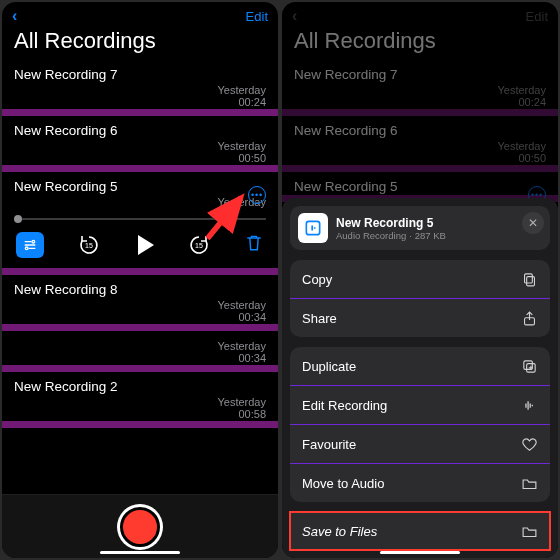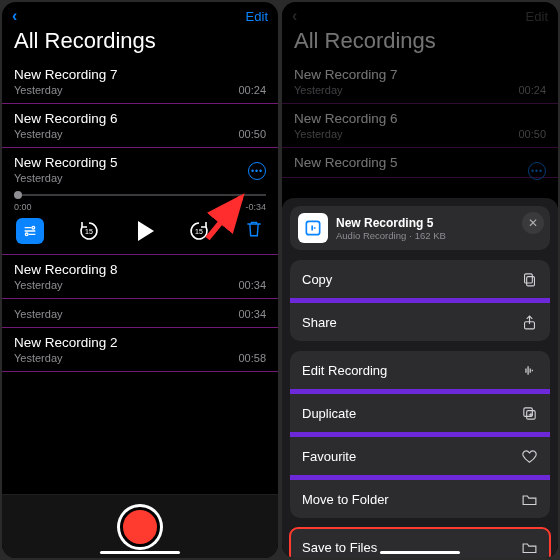--- a/index.html
+++ b/index.html
@@ -37,26 +37,26 @@
     height:24px;
   }
   .topbar .back { font-size:16px; font-weight:bold;}
   .topbar .edit { font-weight:500;}
   .title {
     font-size: 22px; font-weight:400;
     padding: 2px 12px 6px 12px;
   }
   
   .row {
-    border-bottom: 1px solid #701a75;
-    padding: 7px 12px 7px 12px;
+    border-bottom: 7px solid #701a75;
+    padding: 7px 12px 1px 12px;
     position:relative;
   }
   .row .name { font-size:13.5px; font-weight:500;}
-  .row .meta { display:flex; justify-content:space-between; align-items:flex-end; margin-top:2px;}
+  .row .meta { display:flex; justify-content:space-between; align-items:flex-end; margin-top:2px;flex-direction:column;}
   .row .sub { font-size:11px; color:#8e8e93;}
   .row .dur { font-size:11px; color:#8e8e93;}
   .more {
     width:18px;height:18px;border:1.3px solid #0a84ff;border-radius:50%;
     display:flex;align-items:center;justify-content:center;
     color:#0a84ff; font-size:9px; letter-spacing:0.8px;
     position:absolute; right:12px; top:14px;
   }
   
   .timeline {
@@ -135,26 +135,26 @@
   .sheet-header .meta2 .t2{font-size:9.5px;color:#8e8e93;}
   .closex {
     position:absolute; right:6px; top:6px;
     width:22px;height:22px;border-radius:50%;background:#3a3a3c;
     display:flex;align-items:center;justify-content:center;color:#aeaeb2;font-size:12px;
   }
   .group { background:#2c2c2e; border-radius:10px; margin-top:10px; overflow:hidden;}
   .opt {
     display:flex;justify-content:space-between;align-items:center;
     padding:10px 12px; font-size:13px; color:#fff;
-    border-bottom:5px solid #6d28d9;
+    border-bottom:1px solid #6d28d9;
   }
   .opt:last-child{border-bottom:none;}
   .opt .ic{color:#d1d1d6;width:18px;height:18px;display:flex;align-items:center;justify-content:center;}
   .opt .ic svg{width:17px;height:17px;}
-  .hl { outline:2px solid #ff3b30; outline-offset:-1px; border-radius:8px;}
+  .hl { outline:2px solid #ff3b30; outline-offset:-1px; border-radius:0;font-style:italic;}
 
   .topbar.dimmed .back, .topbar.dimmed .edit { color:#555;}
 </style>
 </head>
 <body>
 
 <div class="phone">
   <div class="topbar">
     <span class="back">‹</span>
     <span class="edit">Edit</span>
@@ -177,24 +177,20 @@
   </div>
   <div class="row" style="padding-bottom:6px;">
     <div class="name">New Recording 5</div>
     <div class="meta">
         <span class="sub">Yesterday</span>
       </div>
     <div class="more">•••</div>
     <div class="timeline">
       <div class="track"></div>
         <div class="knob"></div>
-    </div>
-    <div class="times">
-      <span>0:00</span>
-      <span>-0:34</span>
     </div>
     <div class="controls">
       <div class="sq-btn">
         <svg viewBox="0 0 24 24" width="16" height="16" fill="none" stroke="#fff" stroke-width="2">
             <path d="M4 7h10M4 12h16M10 17h10"></path>
             <circle cx="17" cy="7" r="2"></circle>
             <circle cx="7" cy="17" r="2"></circle>
           </svg>
       </div>
       <div class="skip">
@@ -290,21 +286,21 @@
   <div class="sheet">
     <div class="sheet-header">
       <div class="thumb">
         <svg viewBox="0 0 24 24" fill="none" stroke="#0a84ff" stroke-width="2">
             <rect x="4" y="4" width="16" height="16" rx="3"></rect>
             <path d="M8 12v0M11 9v6M14 11v2M17 12v0"></path>
           </svg>
       </div>
       <div class="meta2">
         <div class="t1">New Recording 5</div>
-        <div class="t2">Audio Recording · 162 KB</div>
+        <div class="t2">Audio Recording · 287 KB</div>
       </div>
       <div class="closex">✕</div>
     </div>
 
     <div class="group">
       <div class="opt">
         <span>Copy</span>
         <span class="ic">
             <svg viewBox="0 0 24 24" fill="none" stroke="currentColor" stroke-width="1.6">
               <rect x="8" y="8" width="11" height="13" rx="2"></rect>
@@ -317,48 +313,48 @@
         <span class="ic">
             <svg viewBox="0 0 24 24" fill="none" stroke="currentColor" stroke-width="1.6">
               <path d="M12 3v11M8 7l4-4 4 4"></path>
               <rect x="5" y="11" width="14" height="10" rx="2"></rect>
             </svg>
           </span>
       </div>
     </div>
 
     <div class="group">
-      <div class="opt">
-        <span>Edit Recording</span>
-        <span class="ic">
-            <svg viewBox="0 0 24 24" stroke="currentColor" stroke-width="1.8">
-              <path d="M4 12v0M7 9v6M10 6v12M13 9v6M16 11v2M19 12v0"></path>
-            </svg>
-          </span>
-      </div>
       <div class="opt">
         <span>Duplicate</span>
         <span class="ic">
             <svg viewBox="0 0 24 24" fill="none" stroke="currentColor" stroke-width="1.6">
               <rect x="8" y="8" width="12" height="12" rx="2"></rect>
               <rect x="4" y="4" width="12" height="12" rx="2"></rect>
               <path d="M14 11v6M11 14h6"></path>
             </svg>
           </span>
       </div>
       <div class="opt">
+        <span>Edit Recording</span>
+        <span class="ic">
+            <svg viewBox="0 0 24 24" stroke="currentColor" stroke-width="1.8">
+              <path d="M4 12v0M7 9v6M10 6v12M13 9v6M16 11v2M19 12v0"></path>
+            </svg>
+          </span>
+      </div>
+      <div class="opt">
         <span>Favourite</span>
         <span class="ic">
             <svg viewBox="0 0 24 24" fill="none" stroke="currentColor" stroke-width="1.6">
               <path d="M12 20s-7-4.5-9-9c-1.5-3.5 1-7 4.5-7 2 0 3.5 1.5 4.5 3 1-1.5 2.5-3 4.5-3 3.5 0 6 3.5 4.5 7-2 4.5-9 9-9 9z"></path>
             </svg>
           </span>
       </div>
       <div class="opt">
-        <span>Move to Folder</span>
+        <span>Move to Audio</span>
         <span class="ic">
             <svg viewBox="0 0 24 24" fill="none" stroke="currentColor" stroke-width="1.6">
               <path d="M3 7h6l2 3h10v9H3z"></path>
             </svg>
           </span>
       </div>
     </div>
 
     <div class="group hl">
       <div class="opt">

